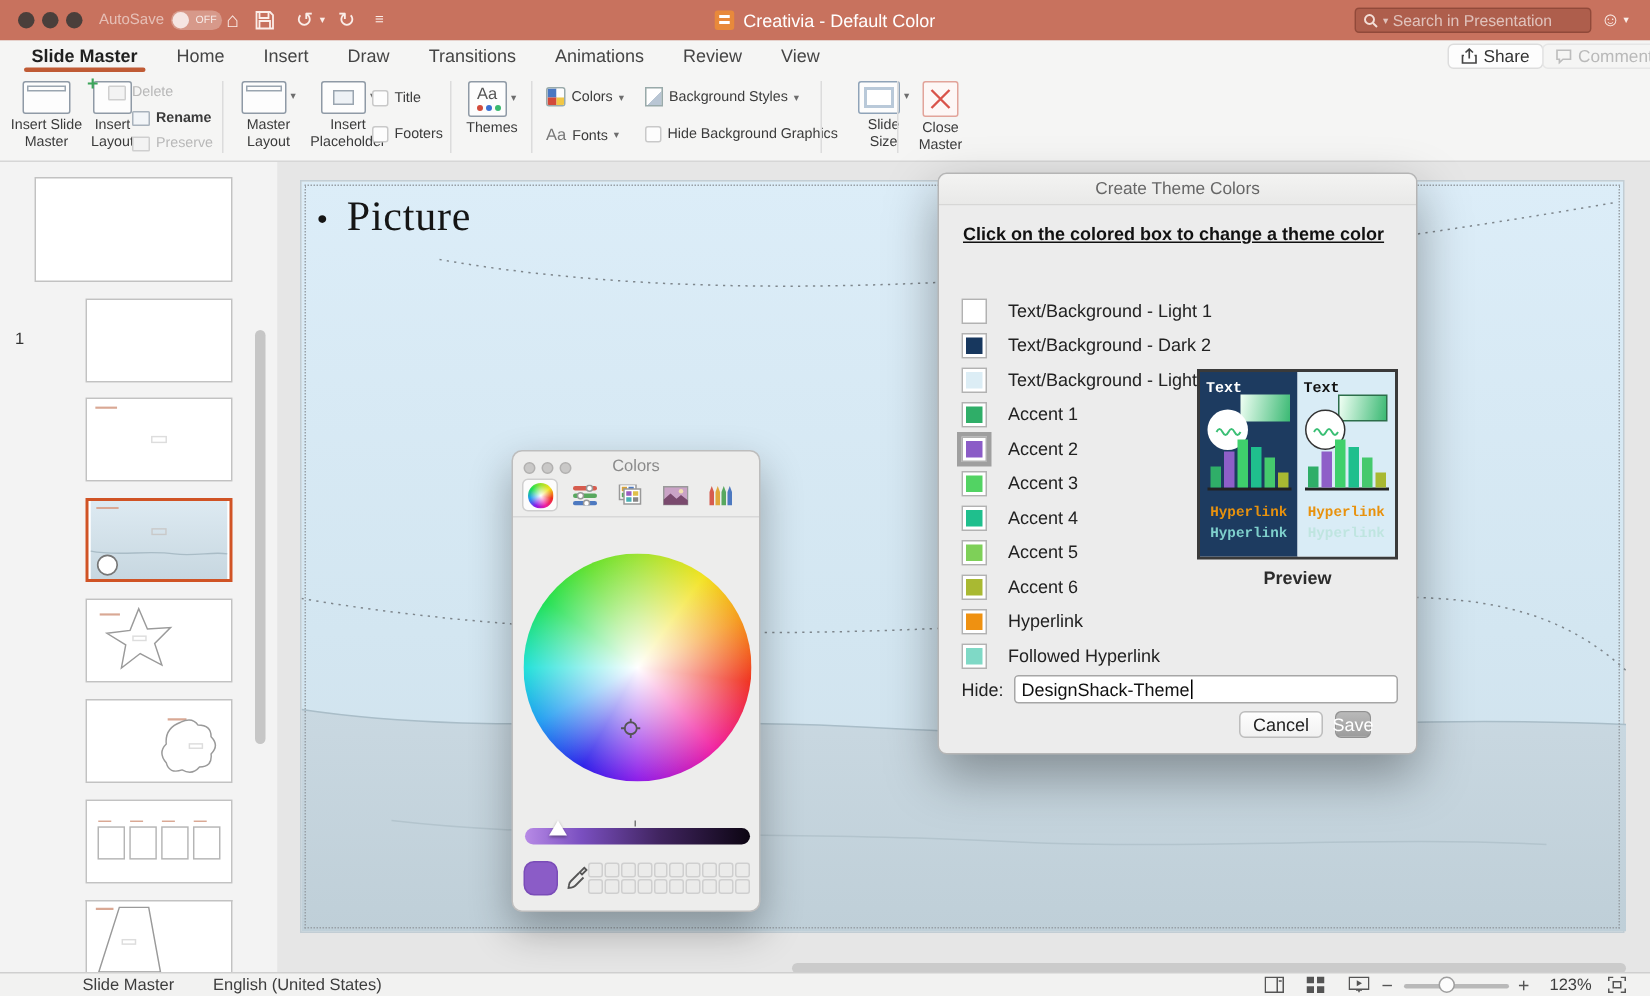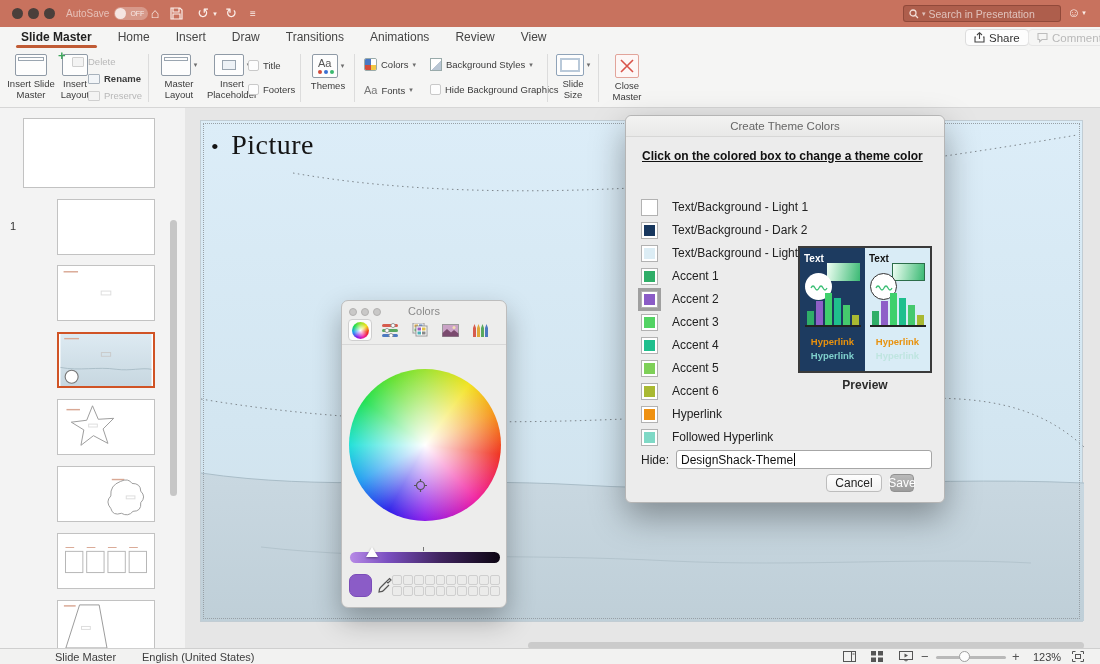--- a/index.html
+++ b/index.html
@@ -84,21 +84,21 @@
 
   
   .dialog { position:absolute; left:625px; top:115px; width:320px; height:388px; background:#ececec; border:1px solid #b5b5b5; border-radius:6px; box-shadow:0 14px 34px rgba(0,0,0,.35); font-size:12px; color:#222; }
   .dlg-title { position:absolute; left:0; top:0; right:0; height:21px; border-bottom:1px solid #d7d7d6; text-align:center; line-height:21px; color:#666; font-size:11.5px; background:linear-gradient(#f3f3f2,#e9e9e8); border-radius:6px 6px 0 0; }
   .dlg-instr { position:absolute; left:16px; top:33px; font-weight:bold; font-size:12px; color:#111;text-decoration:underline; }
   .tc-row { position:absolute; left:15px; height:22px; display:flex; align-items:center; gap:14px; }
   .tc-sw { width:17px; height:17px; background:#fff; border:1px solid #b2b2b2; padding:2px; }
   .tc-sw i { display:block; width:100%; height:100%; }
   .tc-sw.sel { outline:3px solid #9f9f9f; }
   .preview-box { position:absolute; left:172px; top:130px; width:134px; height:127px; border:2px solid #3a3a3a; display:flex; }
-  .ph { width:50%; height:100%; padding:3px 4px; position:relative; }
+  .ph { width:50%; height:100%; padding:3px 4px; position:relative;font-family:Liberation Mono, monospace; }
   .ph .ptxt { font-size:10px; font-weight:bold; }
   .ph .prect { position:absolute; right:5px; top:15px; width:33px; height:18px; background:linear-gradient(100deg,#f0fff4,#3ab973); }
   .ph.light .prect { border:1px solid #2c6e4a; }
   .ph .pcirc { position:absolute; left:5px; top:25px; width:27px; height:27px; border-radius:50%; background:#fff; display:flex; align-items:center; justify-content:center; }
   .ph.light .pcirc { border:1px solid #333; }
   .pbars { position:absolute; left:50%; transform:translateX(-50%); bottom:44px; width:56px; height:34px; display:flex; align-items:flex-end; justify-content:center; gap:2px; border-bottom:2px solid #222; }
   .pbars i { width:7px; display:block; }
   .plink { position:absolute; left:0; right:0; text-align:center; font-size:9.5px; font-weight:bold; }
   .pv-caption { position:absolute; left:172px; top:262px; width:134px; text-align:center; font-weight:bold; font-size:12px; color:#2c2c2c; }
   .name-row { position:absolute; left:15px; top:334px; display:flex; align-items:center; gap:7px; }
@@ -133,20 +133,24 @@
   <span class="tb-ico" style="left:146px;width:18px">⌂</span>
   <span class="tb-ico" style="left:170px;width:18px;top:7px">
     <svg width="13" height="13" viewBox="0 0 13 13">
         <path d="M1 1 h9 l2 2 v9 h-11 z M3 1 v4 h6 v-4 M3 12 v-5 h7 v5" fill="none" stroke="#fbeee9" stroke-width="1.2"></path>
       </svg>
   </span>
   <span class="tb-ico" style="left:194px;width:18px">↺</span>
   <span class="tb-ico" style="left:210px;width:10px;font-size:7px">▾</span>
   <span class="tb-ico" style="left:222px;width:18px">↻</span>
   <span class="tb-ico" style="left:246px;width:14px;font-size:10px">≡</span>
+  <div class="tb-title">
+    <span class="appico"></span>
+    <span>Creativia - Default Color</span>
+  </div>
   <div class="searchbox">
     <svg width="10" height="10" viewBox="0 0 10 10">
         <circle cx="4" cy="4" r="3" fill="none" stroke="#f3ded7" stroke-width="1.3"></circle>
         <path d="M6.3 6.3 L9 9" stroke="#f3ded7" stroke-width="1.3"></path>
       </svg>
     <span style="font-size:7px">▾</span>
     <span>Search in Presentation</span>
   </div>
   <div class="emoji">
     <span>☺</span>
@@ -267,21 +271,21 @@
     <span style="width:12px;height:13px;border:1px solid #9aa;background:linear-gradient(135deg,#fff 55%,#b9c6d4 55%)"></span>
     <span>Background Styles</span>
     <span class="chev">▾</span>
   </div>
   <div class="rsmall" style="left:430px;top:36px">
     <span class="cb"></span>
     <span>Hide Background Graphics</span>
   </div>
   <div class="vdiv" style="left:547px"></div>
 
-  <div class="rbtn" style="left:552px;top:6px;width:42px">
+  <div class="rbtn" style="left:568px;top:6px;width:42px">
     <span style="display:flex;align-items:center;gap:3px">
       <span class="icobox" style="width:28px;height:22px;border-color:#8fa3b8">
           <span style="position:absolute;inset:3px;border:2px solid #b9c9d9;background:#fff"></span>
         </span>
       <span class="chev">▾</span>
     </span>
     <span class="lab2">Slide Size</span>
   </div>
   <div class="vdiv" style="left:598px"></div>
 

